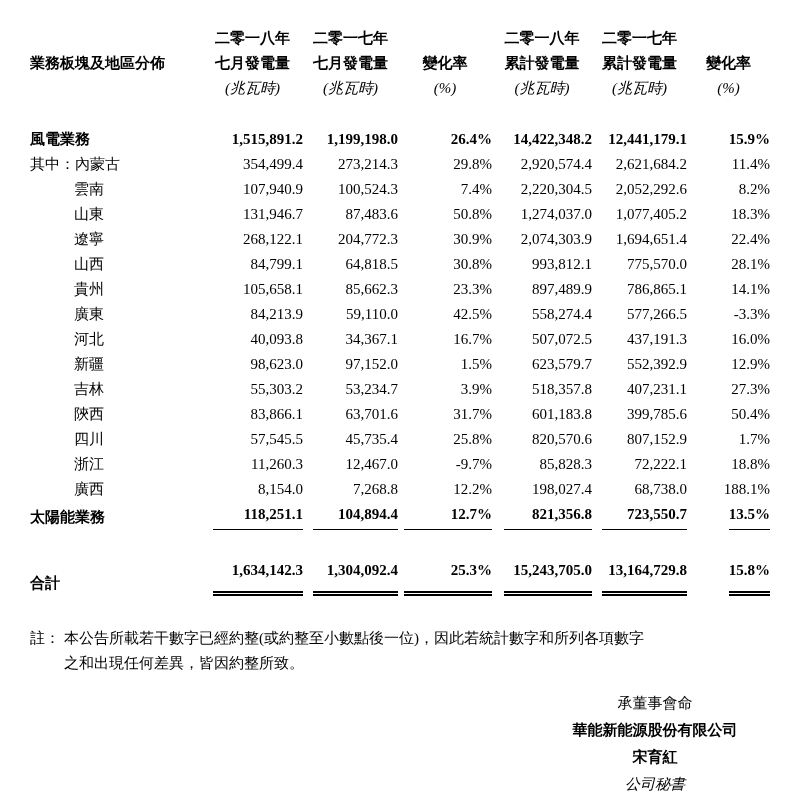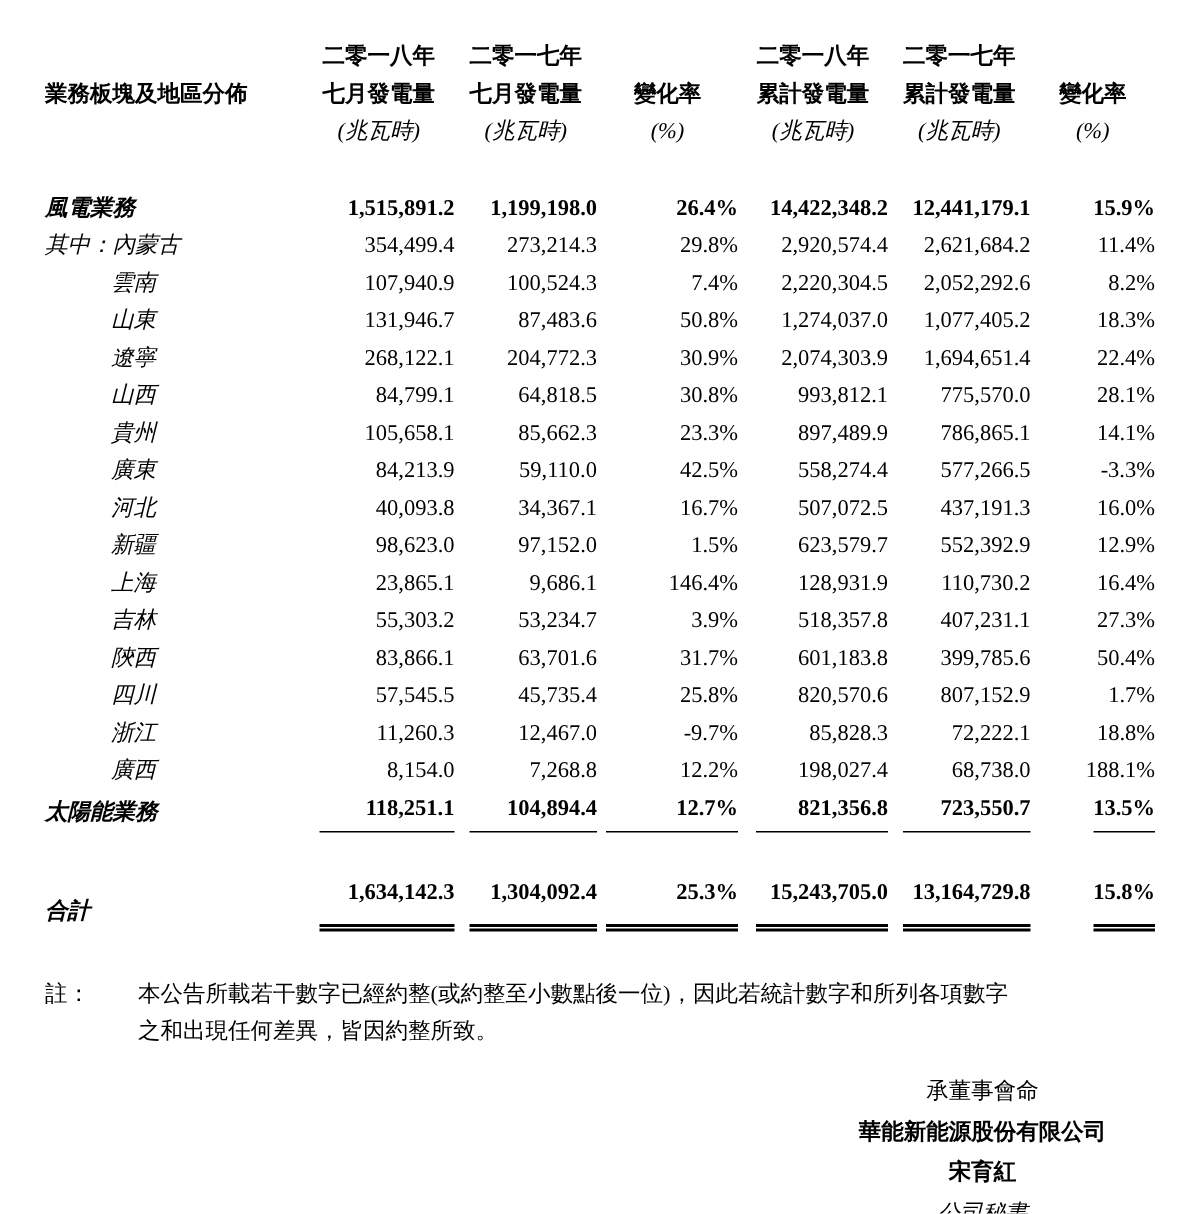--- a/index.html
+++ b/index.html
@@ -10,35 +10,35 @@
   }
   .page{padding:26px 30px 0 30px;}
   table{border-collapse:collapse;table-layout:fixed;width:740px;}
   td,th{padding:0;vertical-align:bottom;}
   thead th{font-weight:normal;text-align:center;padding-bottom:26px;}
   thead th.lblh{text-align:left;}
   .hline{height:25px;line-height:25px;font-weight:bold;white-space:nowrap;}
   .hunit{height:25px;line-height:25px;font-style:italic;font-weight:normal;white-space:nowrap;}
   tbody td{height:25px;line-height:25px;white-space:nowrap;}
   td.num{text-align:right;}
-  td.lbl{text-align:left;font-style:italic;}
+  td.lbl{text-align:left;}
   tr.r-section td, tr.r-subtotal td, tr.r-total td{font-weight:bold;}
   tr.r-region td.lbl{padding-left:44px;}
   .val{display:inline-block;}
   tr.r-subtotal .val{border-bottom:1.5px solid #000;padding-bottom:2px;}
   tr.r-total .val{border-bottom:5px double #000;padding-bottom:8px;}
   tr.r-subtotal td:nth-child(2) .val, tr.r-total td:nth-child(2) .val{min-width:90px;}
   tr.r-subtotal td:nth-child(3) .val, tr.r-total td:nth-child(3) .val{min-width:85px;}
   tr.r-subtotal td:nth-child(4) .val, tr.r-total td:nth-child(4) .val{min-width:88px;}
   tr.r-subtotal td:nth-child(5) .val, tr.r-total td:nth-child(5) .val{min-width:88px;}
   tr.r-subtotal td:nth-child(6) .val, tr.r-total td:nth-child(6) .val{min-width:85px;}
   tr.r-total td{padding-top:28px;}
   .note{display:flex;margin-top:30px;line-height:25px;}
   .note .note-label{flex:0 0 34px;}
-  .note .note-body{flex:1;margin-left:28px;}
+  .note .note-body{flex:1;}
   .signature{width:230px;margin:14px 0 0 auto;text-align:center;line-height:27px;}
   .sig-company,.sig-name{font-weight:bold;}
   .sig-title{font-style:italic;}
 </style>
 </head>
 <body>
 
 <div class="page">
 
   <table>
@@ -175,29 +175,20 @@
         <tr class="r-region">
       <td class="lbl"><span>新疆</span></td>
       <td class="num"><span class="val">98,623.0</span></td>
       <td class="num"><span class="val">97,152.0</span></td>
       <td class="num"><span class="val">1.5%</span></td>
       <td class="num"><span class="val">623,579.7</span></td>
       <td class="num"><span class="val">552,392.9</span></td>
       <td class="num"><span class="val">12.9%</span></td>
     </tr>
         <tr class="r-region">
-      <td class="lbl"><span>上海</span></td>
-      <td class="num"><span class="val">23,865.1</span></td>
-      <td class="num"><span class="val">9,686.1</span></td>
-      <td class="num"><span class="val">146.4%</span></td>
-      <td class="num"><span class="val">128,931.9</span></td>
-      <td class="num"><span class="val">110,730.2</span></td>
-      <td class="num"><span class="val">16.4%</span></td>
-    </tr>
-        <tr class="r-region">
       <td class="lbl"><span>吉林</span></td>
       <td class="num"><span class="val">55,303.2</span></td>
       <td class="num"><span class="val">53,234.7</span></td>
       <td class="num"><span class="val">3.9%</span></td>
       <td class="num"><span class="val">518,357.8</span></td>
       <td class="num"><span class="val">407,231.1</span></td>
       <td class="num"><span class="val">27.3%</span></td>
     </tr>
         <tr class="r-region">
       <td class="lbl"><span>陝西</span></td>

